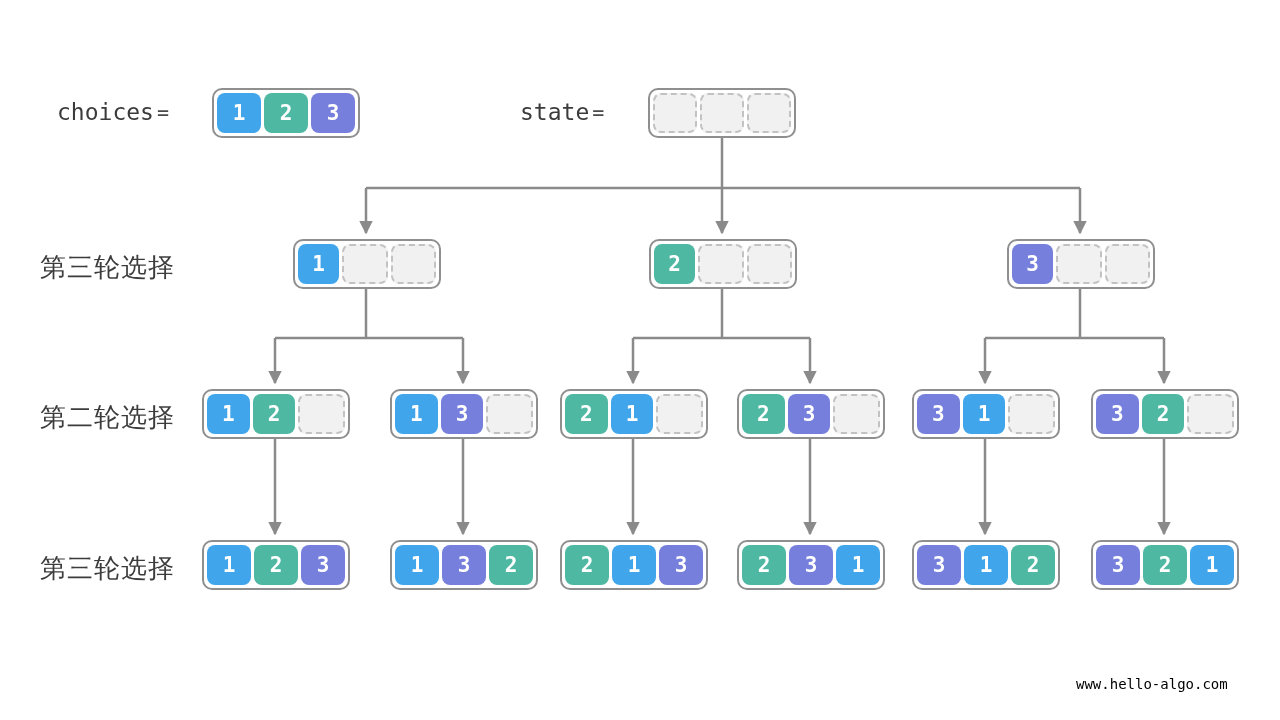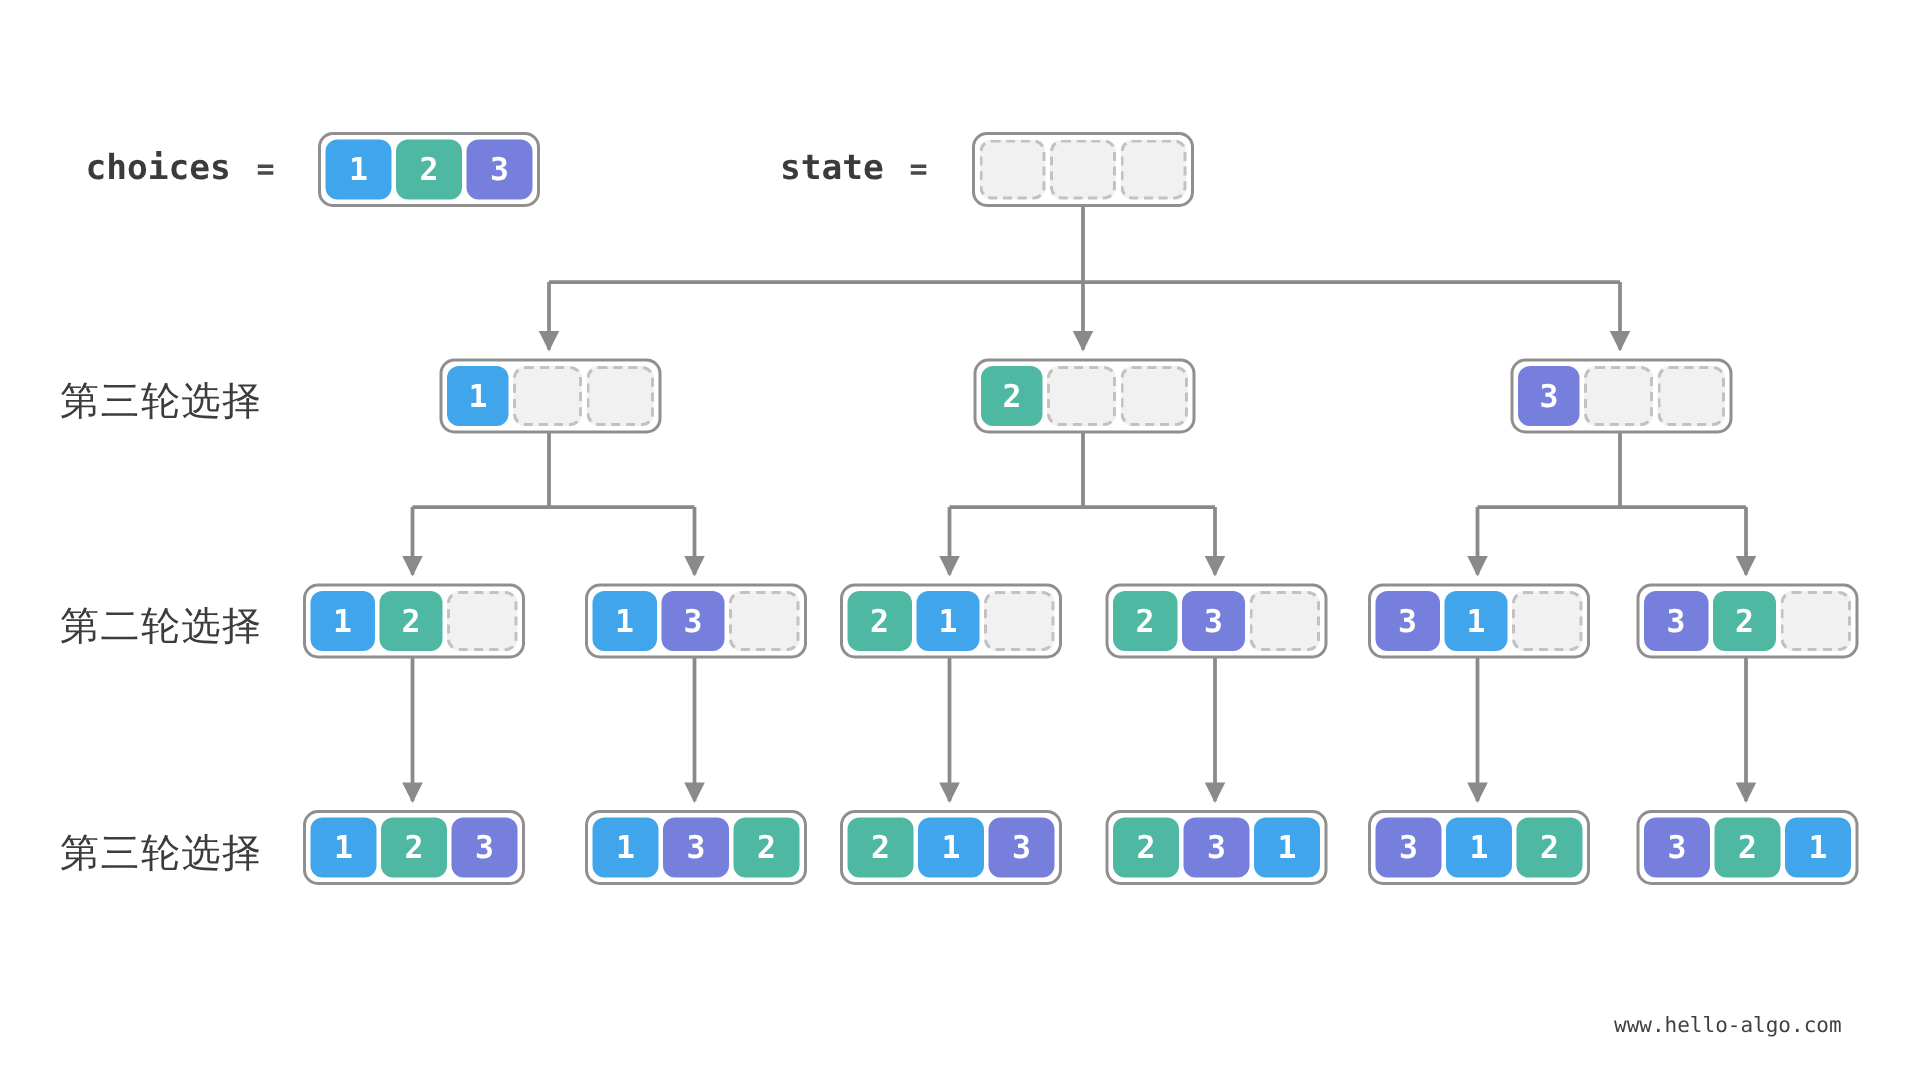--- a/index.html
+++ b/index.html
@@ -2,43 +2,43 @@
 <html><head>
 <meta charset="utf-8">
 <style>
   html,body{margin:0;padding:0;background:#ffffff;}
   .canvas{
     position:relative;width:1280px;height:720px;background:#ffffff;overflow:hidden;
     font-family:"Liberation Sans", sans-serif;
   }
   #connectors{position:absolute;left:0;top:0;width:1280px;height:720px;}
   .hdr{
-    position:absolute;top:88px;height:48px;display:flex;align-items:center;gap:17px;
-    font-family:"DejaVu Sans Mono", monospace;font-weight:bold;font-size:23px;color:#3b3b3b;
+    position:absolute;top:88px;height:48px;display:flex;align-items:center;gap:3px;
+    font-family:"DejaVu Sans Mono", monospace;font-weight:normal;font-size:23px;color:#3b3b3b;
   }
   .hdr .eq{font-size:20px;color:#4a4a4a;}
   .array-box{
     position:absolute;width:138px;height:40px;background:#ffffff;
     border:2px solid #8f8f8f;border-radius:10px;
     display:flex;gap:3px;padding:3px;box-sizing:content-box;
   }
   .cell{
     flex:1;border-radius:8px;display:flex;align-items:center;justify-content:center;
     font-family:"DejaVu Sans Mono", monospace;font-weight:bold;font-size:21px;color:#ffffff;
   }
   .cell.empty{
     background:#f1f1f1;border:2px dashed #c2c2c2;margin:0;box-sizing:border-box;
   }
   .row-label{
     position:absolute;left:40px;font-size:26px;color:#3c3c3c;letter-spacing:1px;
     font-family:"Liberation Sans", sans-serif;
   }
   .watermark{
     position:absolute;left:1076px;top:676px;
-    font-family:"DejaVu Sans Mono", monospace;font-size:14px;color:#404040;
+    font-family:"DejaVu Sans Mono", monospace;font-size:14px;color:#000000;
   }
 </style>
 </head>
 <body>
 
 <div class="canvas">
 
   <svg id="connectors" viewBox="0 0 1280 720">
     <defs>
       <marker id="arrw" viewBox="0 0 10 10" refX="9" refY="5" markerWidth="5.5" markerHeight="5.5" orient="auto-start-reverse">

